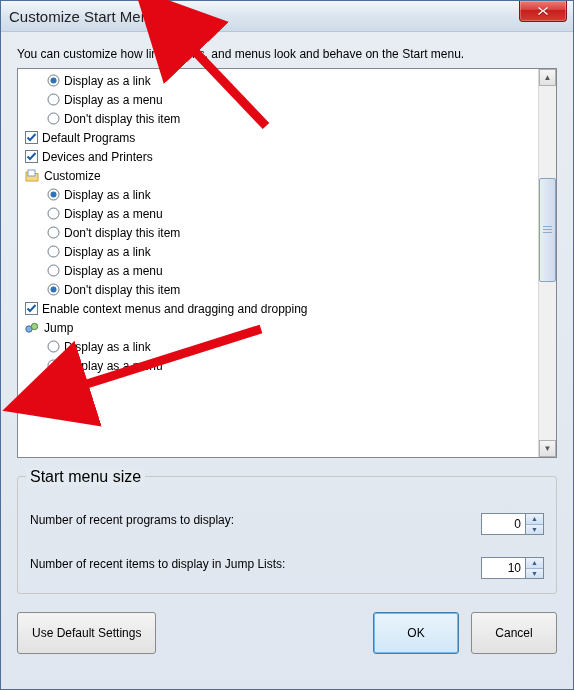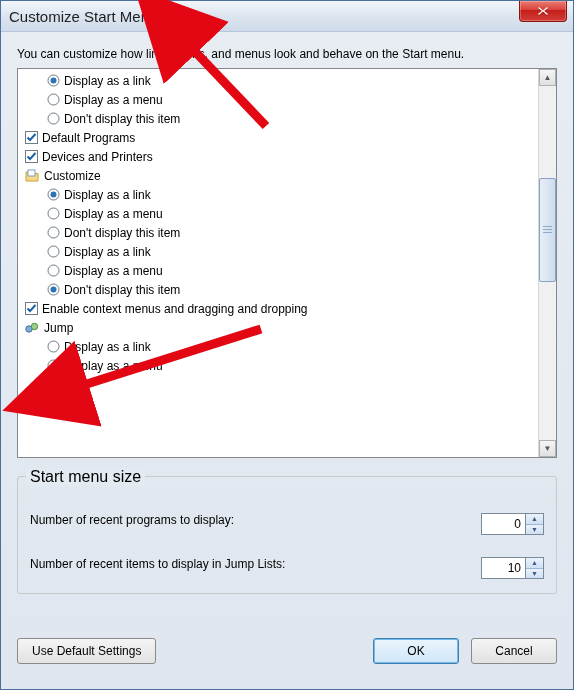--- a/index.html
+++ b/index.html
@@ -167,27 +167,27 @@
     display:flex;align-items:center;justify-content:center;font-size:7px;color:#3b5d88;
     border-bottom:1px solid #9db6d3;
   }
   .spinner .sp:last-child{border-bottom:none;}
   .buttons {
     display:flex;align-items:center;justify-content:space-between;
     margin-top:18px;
   }
   .btn {
     min-width: 86px;
-    height: 26px;
+    height: 42px;
     padding: 3px 14px;
     background: linear-gradient(to bottom,#f4f4f4,#e2e2e2);
     border:1px solid #8a8a8a;
     border-radius:3px;
     font-family:inherit;font-size:12px;
-    display:inline-flex;align-items:center;justify-content:center;margin-top:26px;
+    display:inline-flex;align-items:center;justify-content:center;
   }
   .btn.default{
     border:1px solid #3c7fb1;
     box-shadow: 0 0 0 1px #79b7e7 inset;
     background: linear-gradient(to bottom,#eaf4fc,#d1e7f8);
   }
   .right-buttons{display:flex;gap:12px;}
 
   
   .arrow {

